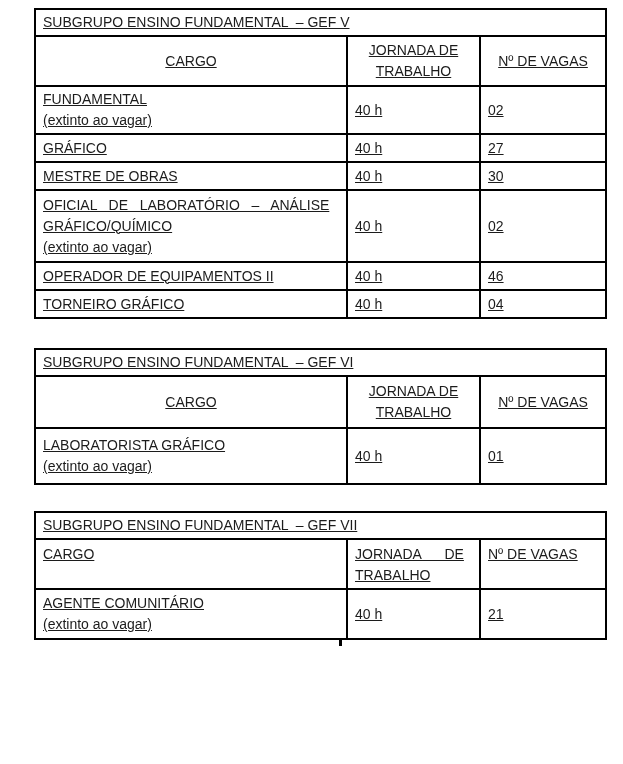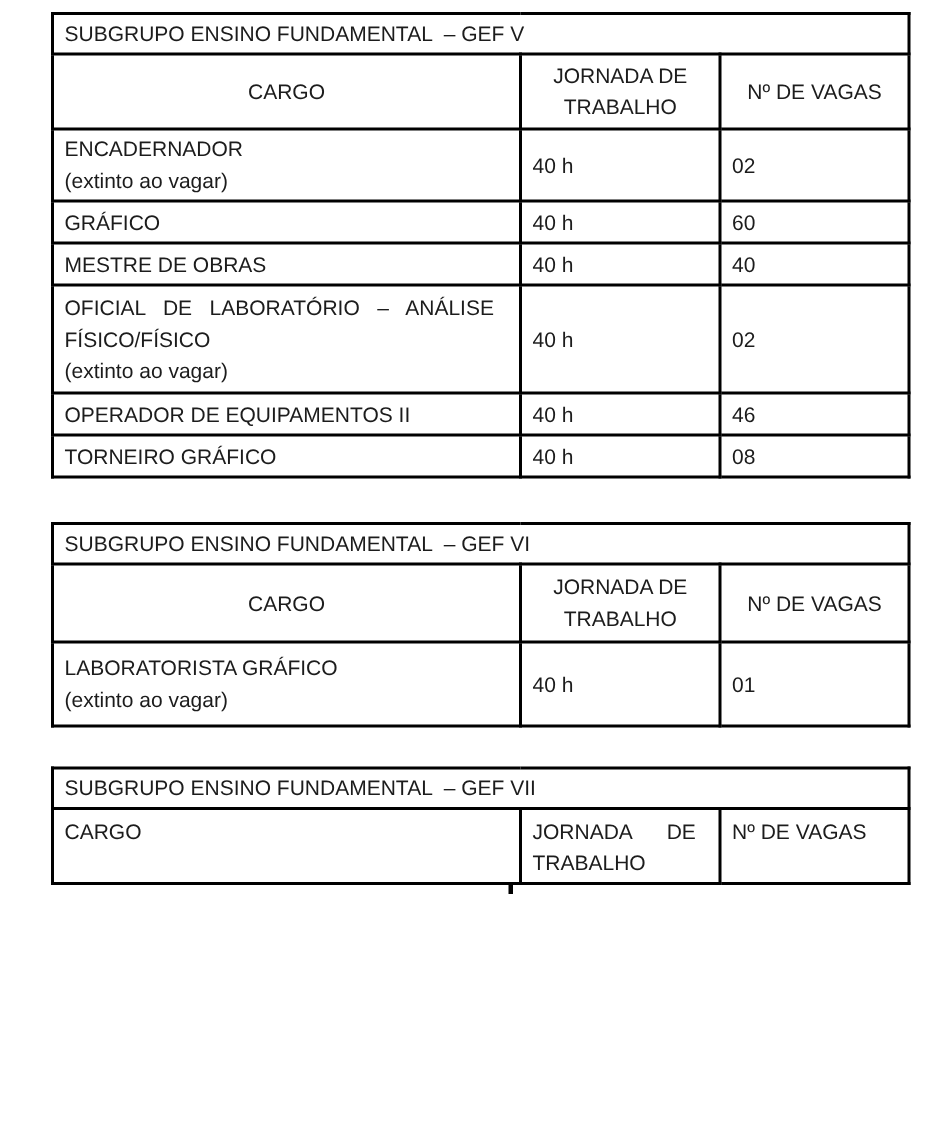--- a/index.html
+++ b/index.html
@@ -12,20 +12,21 @@
     height: 764px;
     font-family: "Liberation Sans", sans-serif;
     color: #1c1c1c;
     overflow: hidden;
   }
   .page {
     position: relative;
     padding: 8px 0 0 34px;
     box-sizing: border-box;
     width: 550px;
+    text-decoration: underline;
   }
   .tbl-wrap { position: relative; }
   .tbl-wrap.gap1 { margin-bottom: 29px; }
   .tbl-wrap.gap2 { margin-bottom: 26px; }
 
   table.gef {
     border-collapse: collapse;
     table-layout: fixed;
     width: 571px;
   }
@@ -88,51 +89,51 @@
           <tr class="rh26">
         <td colspan="3" class="title-left">SUBGRUPO ENSINO FUNDAMENTAL  – GEF V</td>
       </tr>
       <tr class="rh50 head-center">
         <td>CARGO</td>
         <td>JORNADA DE
 TRABALHO</td>
         <td>Nº DE VAGAS</td>
       </tr>
       <tr class="rh46">
-        <td>ENCADERNADOR
+        <td>FUNDAMENTAL
 (extinto ao vagar)</td>
         <td>40 h</td>
         <td>02</td>
       </tr>
       <tr class="rh28">
         <td>GRÁFICO</td>
         <td>40 h</td>
-        <td>60</td>
+        <td>27</td>
       </tr>
       <tr class="rh28">
         <td>MESTRE DE OBRAS</td>
         <td>40 h</td>
-        <td>40</td>
+        <td>30</td>
       </tr>
       <tr class="rh72">
         <td>OFICIAL   DE   LABORATÓRIO   –   ANÁLISE
-FÍSICO/FÍSICO
+GRÁFICO/QUÍMICO
 (extinto ao vagar)</td>
         <td>40 h</td>
         <td>02</td>
       </tr>
       <tr class="rh28">
         <td>OPERADOR DE EQUIPAMENTOS II</td>
         <td>40 h</td>
         <td>46</td>
       </tr>
       <tr class="rh28">
         <td>TORNEIRO GRÁFICO</td>
         <td>40 h</td>
-        <td>08</td>
+        <td>04</td>
       </tr>
     </tbody>
       </table>
   </div>
 
   <div class="tbl-wrap gap2">
     <table class="gef">
       <colgroup>
           <col style="width:312px">
           <col style="width:133px">
@@ -168,18 +169,24 @@
       <tbody>
           <tr class="rh26">
         <td colspan="3" class="title-center">SUBGRUPO ENSINO FUNDAMENTAL  – GEF VII</td>
       </tr>
       <tr class="rh50 head-left">
         <td>CARGO</td>
         <td>JORNADA      DE
 TRABALHO</td>
         <td>Nº DE VAGAS</td>
       </tr>
+      <tr class="rh50">
+        <td>AGENTE COMUNITÁRIO
+(extinto ao vagar)</td>
+        <td>40 h</td>
+        <td>21</td>
+      </tr>
     </tbody>
       </table>
     <div class="stub"></div>
   </div>
 
 </div>
 
 </body></html>

